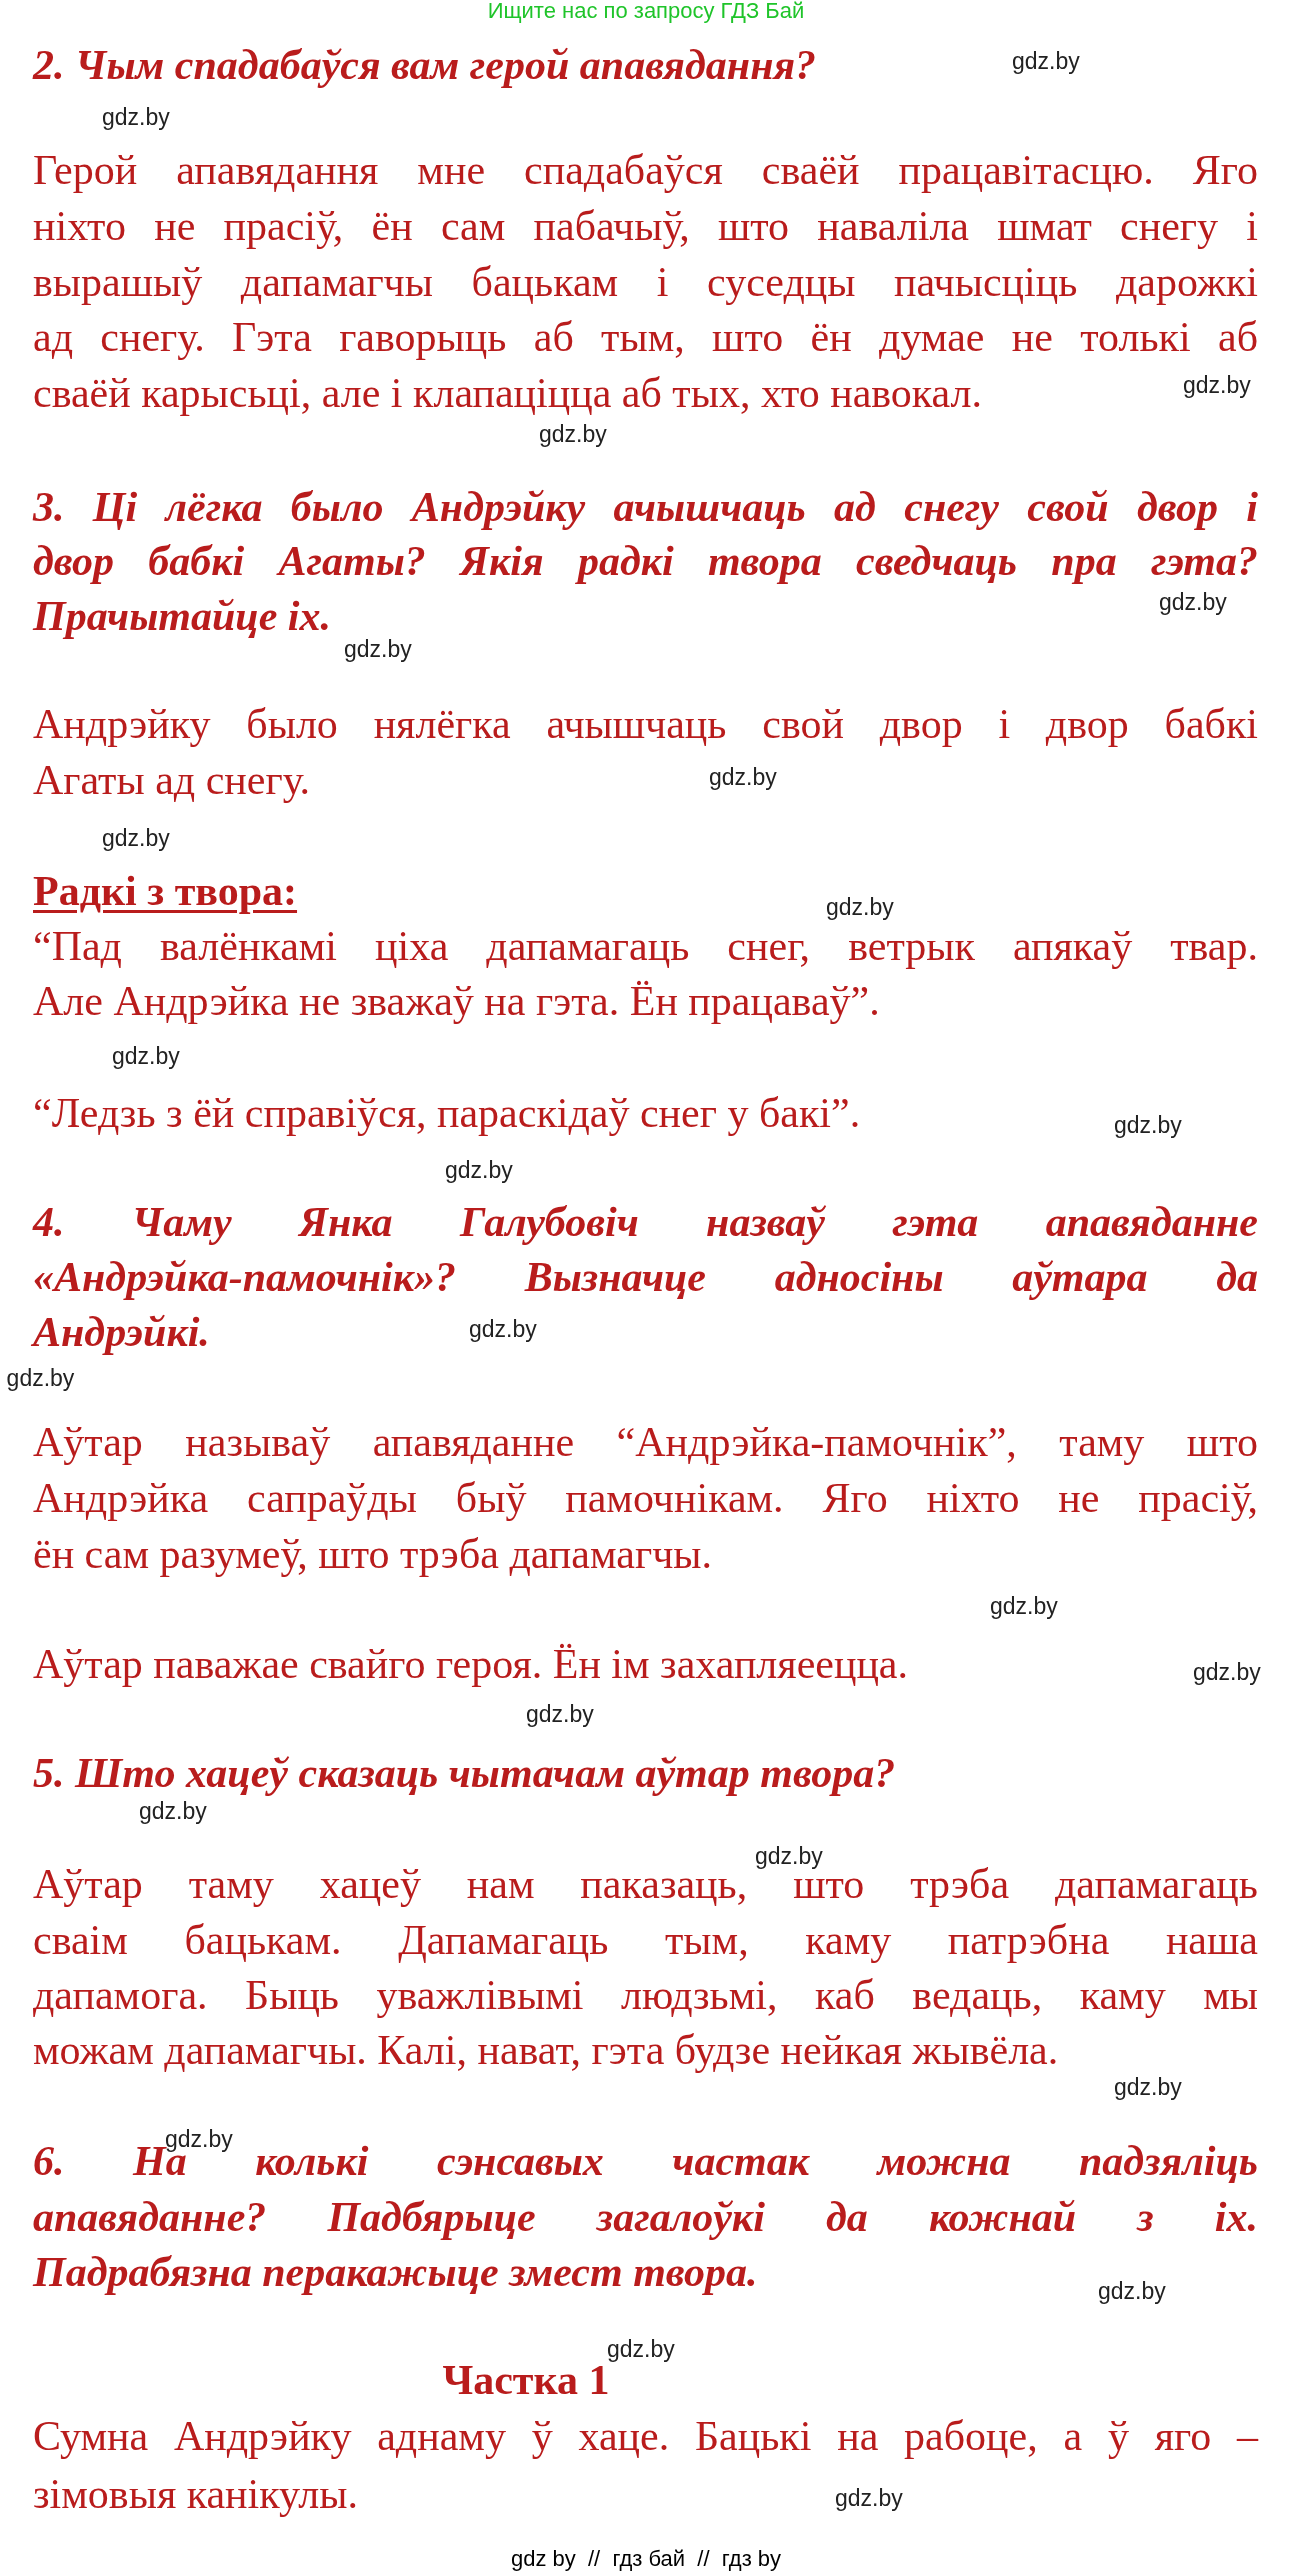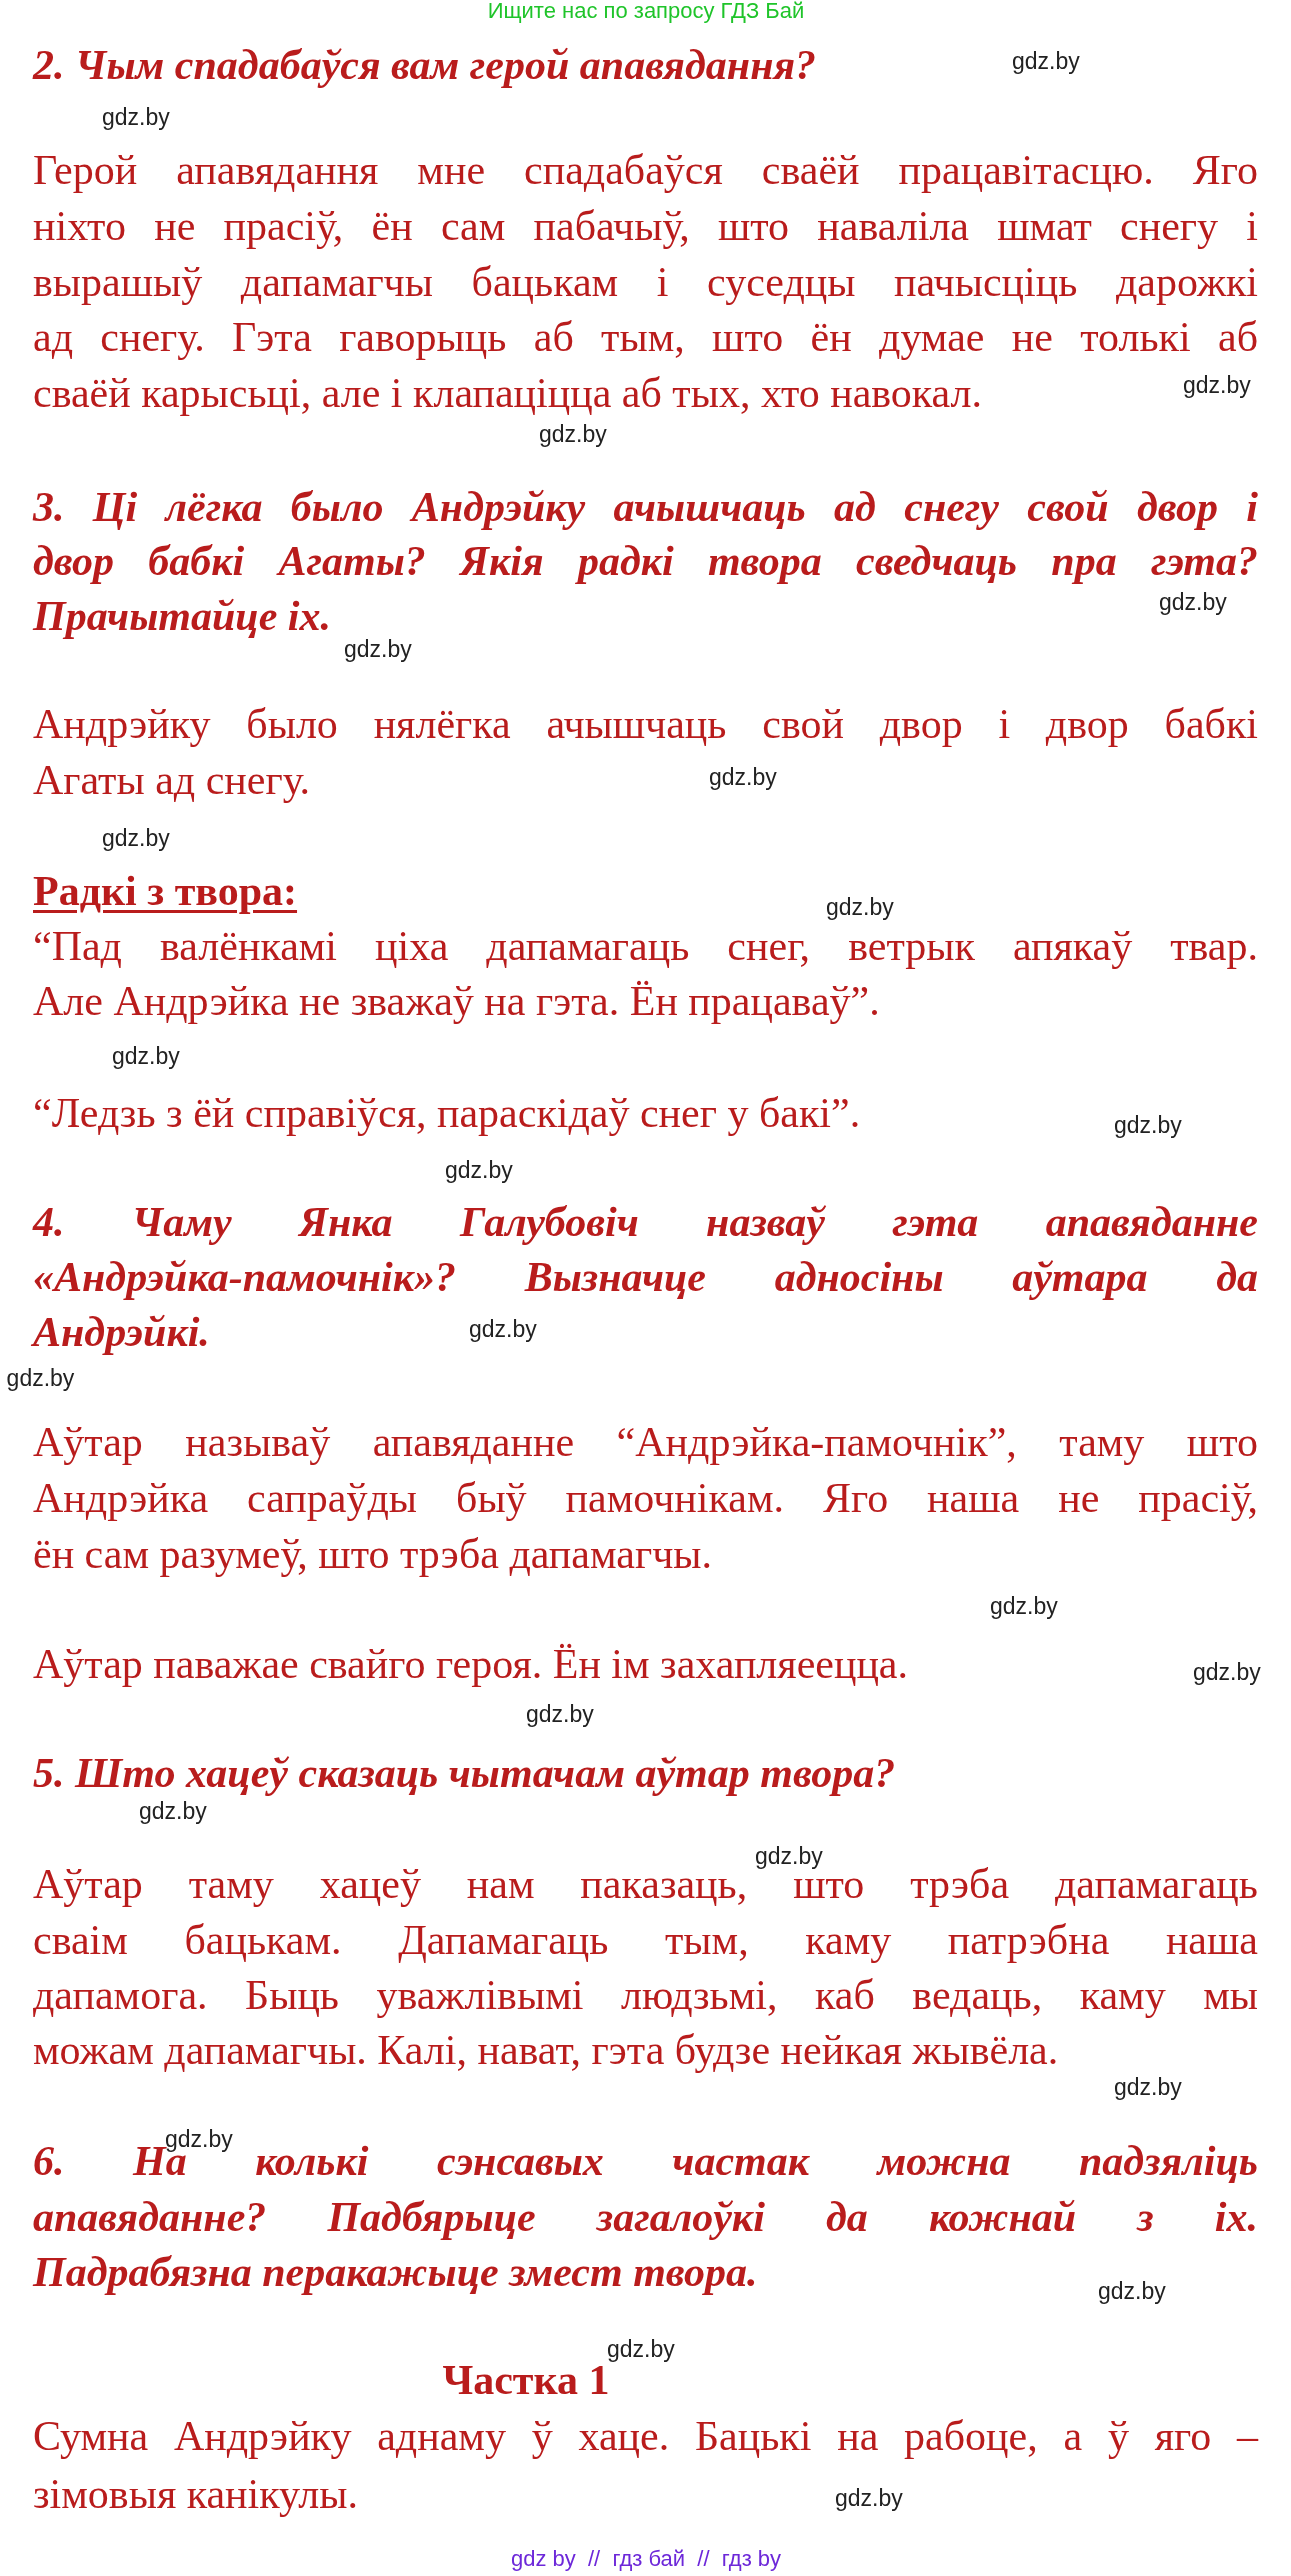--- a/index.html
+++ b/index.html
@@ -1,19 +1,19 @@
 <!DOCTYPE html>
 <html style="font-size:13.2px"><head>
 <meta charset="utf-8">
 <style>
   html, body { margin:0; padding:0; background:#ffffff; }
   body { width:1292px; height:2576px; position:relative; overflow:hidden; }
   .abs { position:absolute; white-space:nowrap; }
   .top-banner { left:0; width:1292px; top:-1.7px; text-align:center; font-family:"Liberation Sans", sans-serif; font-size:22px; color:#1fc42a; line-height:26.4px; }
-  .footer { left:0; width:1292px; top:2545px; text-align:center; font-family:"Liberation Sans", sans-serif; font-size:22px; color:#6d28d9; line-height:28px; white-space:pre; }
+  .footer { left:0; width:1292px; top:2545px; text-align:center; font-family:"Liberation Sans", sans-serif; font-size:22px; color:#000000; line-height:28px; white-space:pre; }
   .line { position:absolute; left:33px; width:1225px; font-family:"Liberation Serif", serif; font-size:42px; line-height:50px; color:#b91c1c; white-space:nowrap; }
   .just { text-align:justify; text-align-last:justify; white-space:normal; }
   .q { font-weight:bold; font-style:italic; }
   .sub { font-weight:bold; text-decoration:underline; text-decoration-thickness:3.3px; text-underline-offset:5px; }
   .center { text-align:center; left:0; width:1052px; font-weight:bold; }
   .wm { position:absolute; font-family:"Liberation Sans", sans-serif; font-size:23px; color:#222; line-height:26.4px; white-space:nowrap; }
 </style>
 </head>
 <body>
 
@@ -33,21 +33,21 @@
 <div class="line" style="top:755px;">Агаты ад снегу.</div>
 <div class="line sub" style="top:866px; width:auto;">Радкі з твора:</div>
 <div class="line just" style="top:921px;">“Пад валёнкамі ціха дапамагаць снег, ветрык апякаў твар.</div>
 <div class="line" style="top:976px;">Але Андрэйка не зважаў на гэта. Ён працаваў”.</div>
 <div class="line" style="top:1088px;">“Ледзь з ёй справіўся, параскідаў снег у бакі”.</div>
 
 <div class="line q just" style="top:1197px;">4. Чаму Янка Галубовіч назваў гэта апавяданне</div>
 <div class="line q just" style="top:1252px;">«Андрэйка-памочнік»? Вызначце адносіны аўтара да</div>
 <div class="line q" style="top:1307px;">Андрэйкі.</div>
 <div class="line just" style="top:1417px;">Аўтар называў апавяданне “Андрэйка-памочнік”, таму што</div>
-<div class="line just" style="top:1473px;">Андрэйка сапраўды быў памочнікам. Яго наша не прасіў,</div>
+<div class="line just" style="top:1473px;">Андрэйка сапраўды быў памочнікам. Яго ніхто не прасіў,</div>
 <div class="line" style="top:1529px;">ён сам разумеў, што трэба дапамагчы.</div>
 <div class="line" style="top:1639px;">Аўтар паважае свайго героя. Ён ім захапляеецца.</div>
 
 <div class="line q" style="top:1748px;">5. Што хацеў сказаць чытачам аўтар твора?</div>
 <div class="line just" style="top:1859px;">Аўтар таму хацеў нам паказаць, што трэба дапамагаць</div>
 <div class="line just" style="top:1915px;">сваім бацькам. Дапамагаць тым, каму патрэбна наша</div>
 <div class="line just" style="top:1970px;">дапамога. Быць уважлівымі людзьмі, каб ведаць, каму мы</div>
 <div class="line" style="top:2025px;">можам дапамагчы. Калі, нават, гэта будзе нейкая жывёла.</div>
 
 <div class="line q just" style="top:2136px;">6. На колькі сэнсавых частак можна падзяліць</div>

